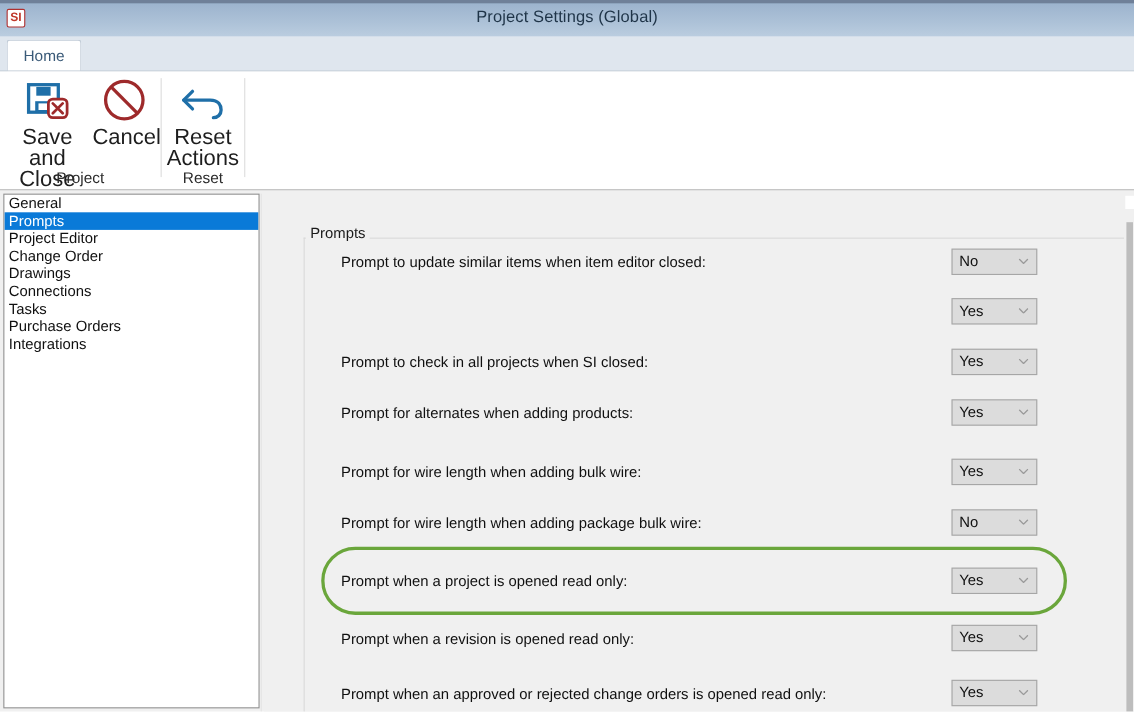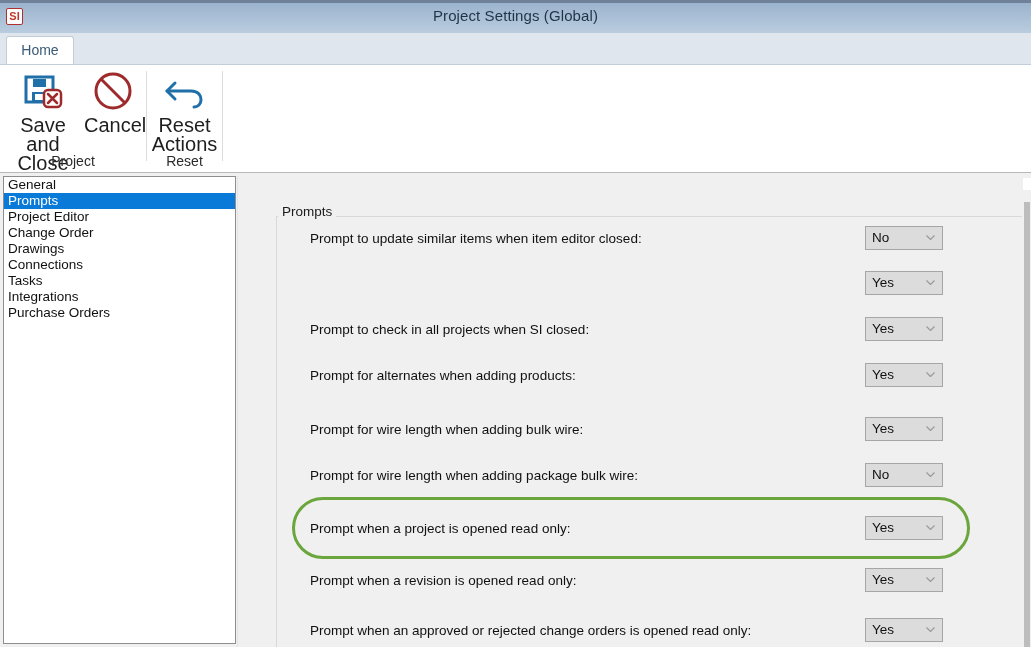--- a/index.html
+++ b/index.html
@@ -268,22 +268,22 @@
   </div>
 
   <div class="sidebar" id="sidebar">
       <div class="side-item">General</div>
       <div class="side-item sel">Prompts</div>
       <div class="side-item">Project Editor</div>
       <div class="side-item">Change Order</div>
       <div class="side-item">Drawings</div>
       <div class="side-item">Connections</div>
       <div class="side-item">Tasks</div>
+      <div class="side-item">Purchase Orders</div>
       <div class="side-item">Integrations</div>
-      <div class="side-item">Purchase Orders</div>
     </div>
   <div class="panel-edge-left"></div>
 
   <div class="panel">
     <div class="groupbox"></div>
     <div class="groupbox-title">Prompts</div>
     <div id="rows">
         <div class="row" style="top: 50px;">
           <div class="row-label">Prompt to update similar items when item editor closed:</div>
           <div class="combo">

